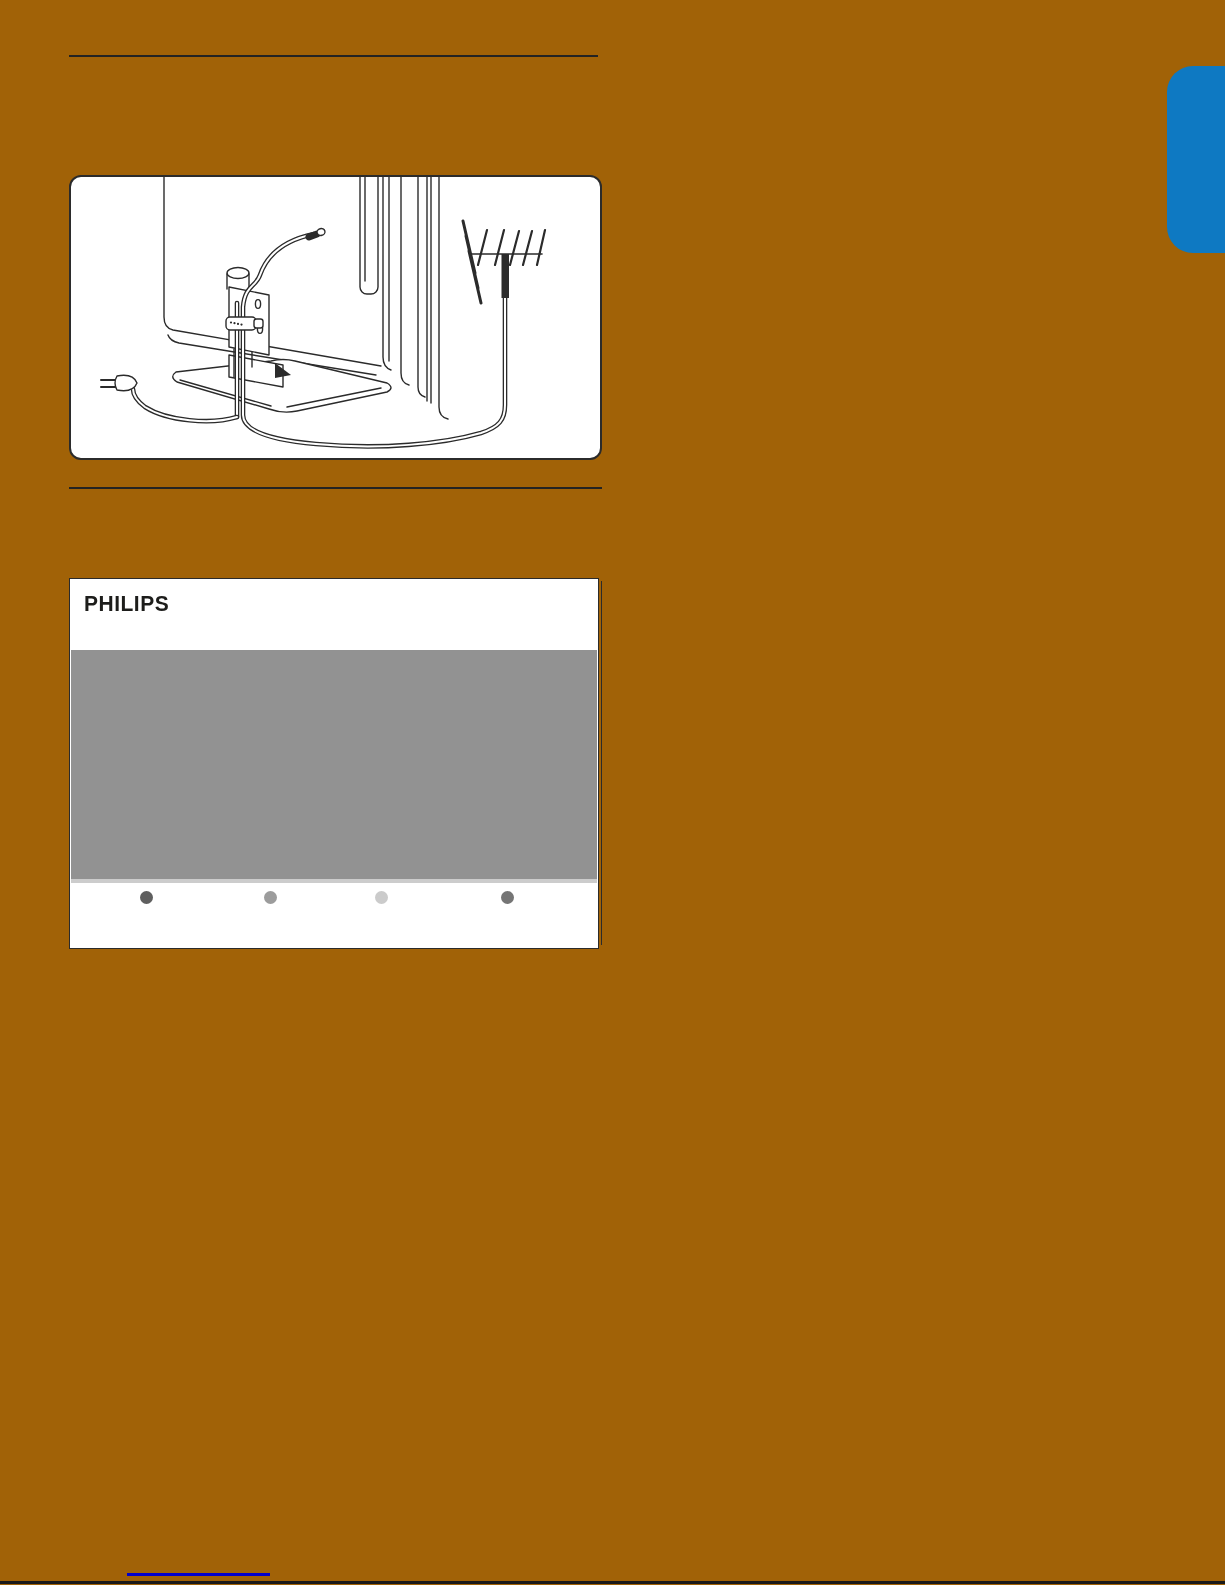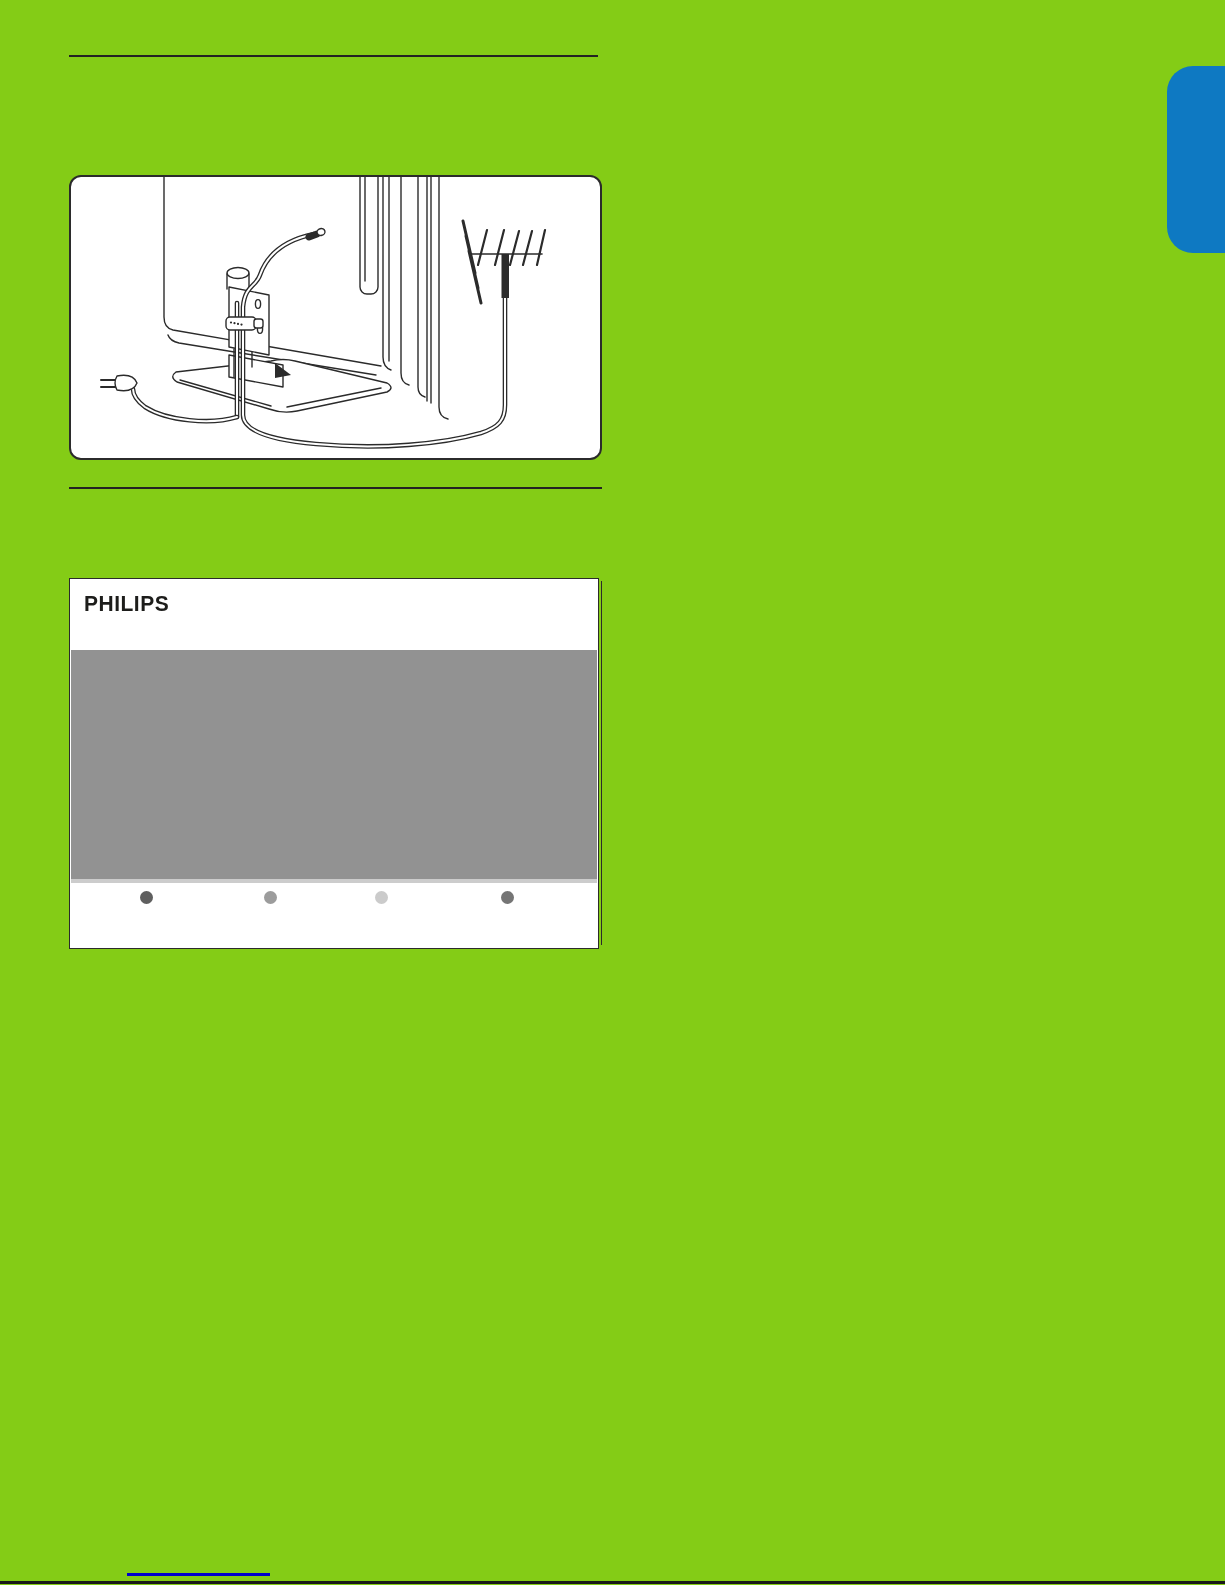--- a/index.html
+++ b/index.html
@@ -1,19 +1,19 @@
 <!DOCTYPE html>
 <html style="--accent: #0e79c2; --link: #0000cd; --rule: #232323; --ink: #2b2b2b; --screen: #929292; --screen-edge: #cccccc; --logo: #1d1d1b;"><head>
 <meta charset="utf-8">
 <style>
   html,body{margin:0;padding:0;background:#ffffff;}
   #page{
     position:relative;
     width:1225px;height:1585px;
-    background:#84cc16;
+    background:#a16207;
     overflow:hidden;
     font-family:"Liberation Sans", sans-serif;
   }
   .rule{
     position:absolute;height:2px;background:var(--rule,#232323);
   }
   .rule-top{left:69px;top:55px;width:529px;}
   .rule-mid{left:69px;top:487px;width:533px;}
   
   .fig1{

